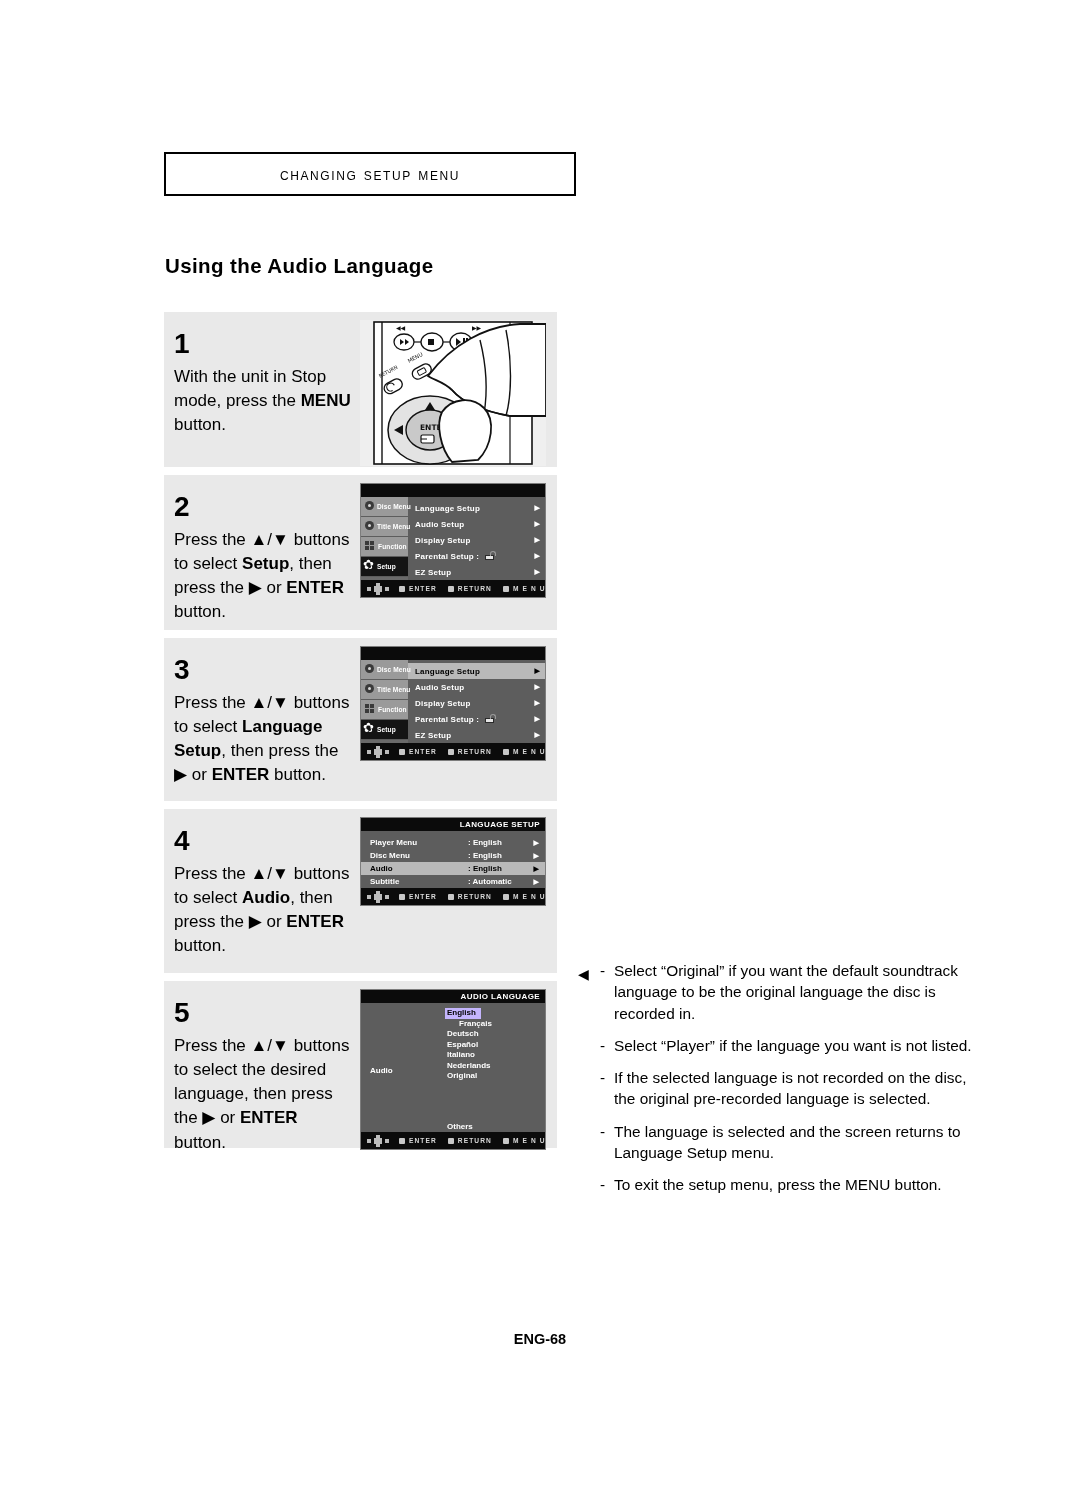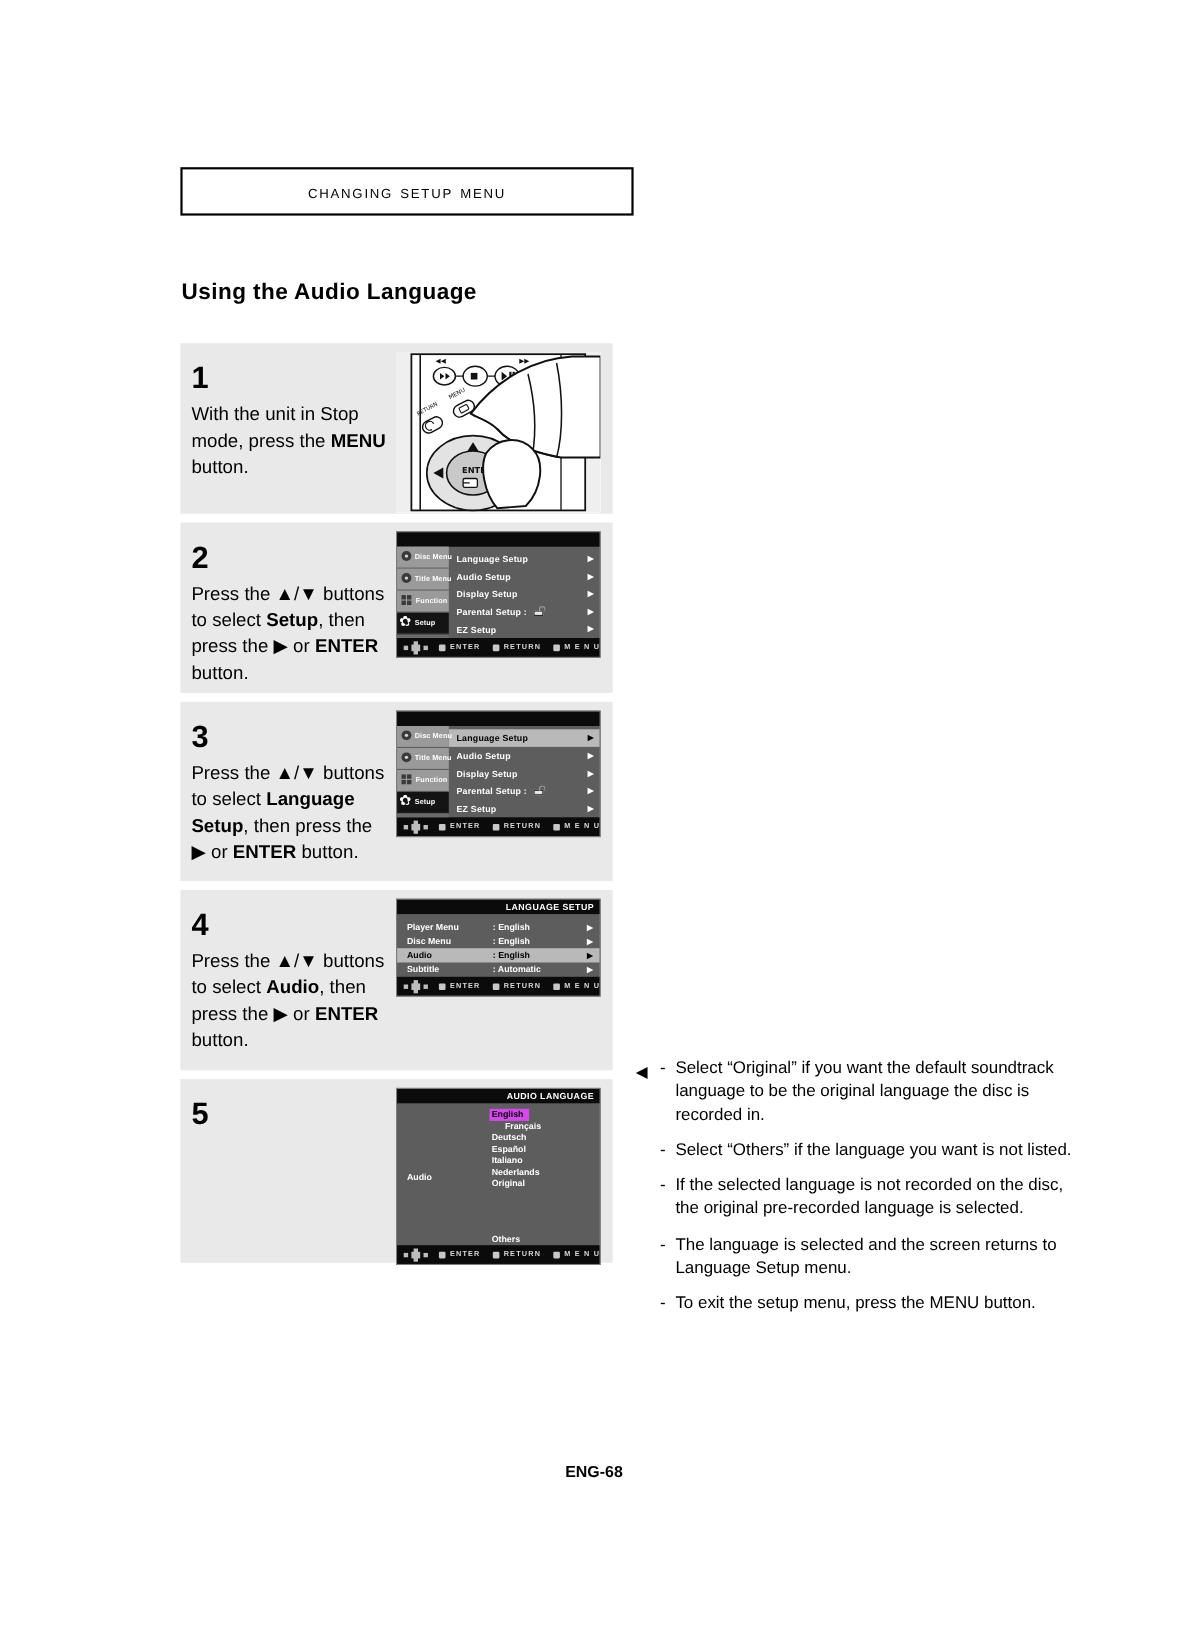--- a/index.html
+++ b/index.html
@@ -270,20 +270,21 @@
   .osd-rows-2col { padding: 5px 0 0 0; }
   .osd-row2 {
     height: 13px;
     display: flex;
     align-items: center;
     font-size: 8px;
     font-weight: bold;
     color: #ffffff;
     padding: 0 6px 0 9px;
     box-sizing: border-box;
+    gap: 20px;
   }
   .osd-row2.selected { background: #b9b9b9; color: #000000; }
   .osd-row2 .c1 { width: 78px; flex: none; }
   .osd-row2 .c2 { flex: 1; }
   .osd-row2 .c3 { font-size: 7px; }
 
   .lang-panel {
     display: flex;
     flex-direction: row;
     padding: 5px 0 0 0;
@@ -304,21 +305,21 @@
   .lang-list { flex: 1; }
   .lang-opt {
     height: 10.5px;
     font-size: 8px;
     font-weight: bold;
     color: #ffffff;
     line-height: 10.5px;
     padding-left: 2px;
   }
   .lang-opt.selected {
-    background: #d946ef;
+    background: #c4b5fd;
     color: #000000;
     display: inline-block;
     padding: 0 5px 0 2px;
   }
 
   .osd-footer {
     height: 17px;
     background: #0b0b0b;
     display: flex;
     align-items: center;
@@ -704,20 +705,21 @@
               <span>M E N U</span>
             </span>
           </div>
       </div>
     </div>
   </div>
 
   <div class="step step5">
     <div class="step-textcol">
       <div class="step-num">5</div>
+      <div class="step-body"><span>Press the ▲/▼ buttons to select the desired language, then press the ▶ or </span><b>ENTER</b><span> button.</span></div>
     </div>
     <div class="step-figure">
       <div class="osd">
         <div class="osd-titlebar">
           <div class="osd-title">AUDIO LANGUAGE</div>
         </div>
         <div class="lang-panel">
           <div class="lang-left">Audio</div>
           <div class="lang-list">
               <div style="height: 10.5px;"><div class="lang-opt selected">English</div></div>
@@ -768,20 +770,20 @@
       </div>
     </div>
   </div>
 
 </div>
 
 <div id="notes">
   <div class="note-marker">◀</div>
   <ul class="note-list">
       <li class="note-item"><span class="note-dash">-</span><span>Select “Original” if you want the default soundtrack language to be the original language the disc is recorded in.</span></li>
-      <li class="note-item"><span class="note-dash">-</span><span>Select “Others” if the language you want is not  listed.</span></li>
+      <li class="note-item"><span class="note-dash">-</span><span>Select “Player” if the language you want is not  listed.</span></li>
       <li class="note-item"><span class="note-dash">-</span><span>If the selected language is not recorded on the disc, the original pre-recorded language is selected.</span></li>
       <li class="note-item"><span class="note-dash">-</span><span>The language is selected and the screen returns to Language Setup menu.</span></li>
       <li class="note-item"><span class="note-dash">-</span><span>To exit the setup menu, press the MENU button.</span></li>
     </ul>
 </div>
 
 <div id="page-footer">ENG-68</div>
 
 </body></html>

